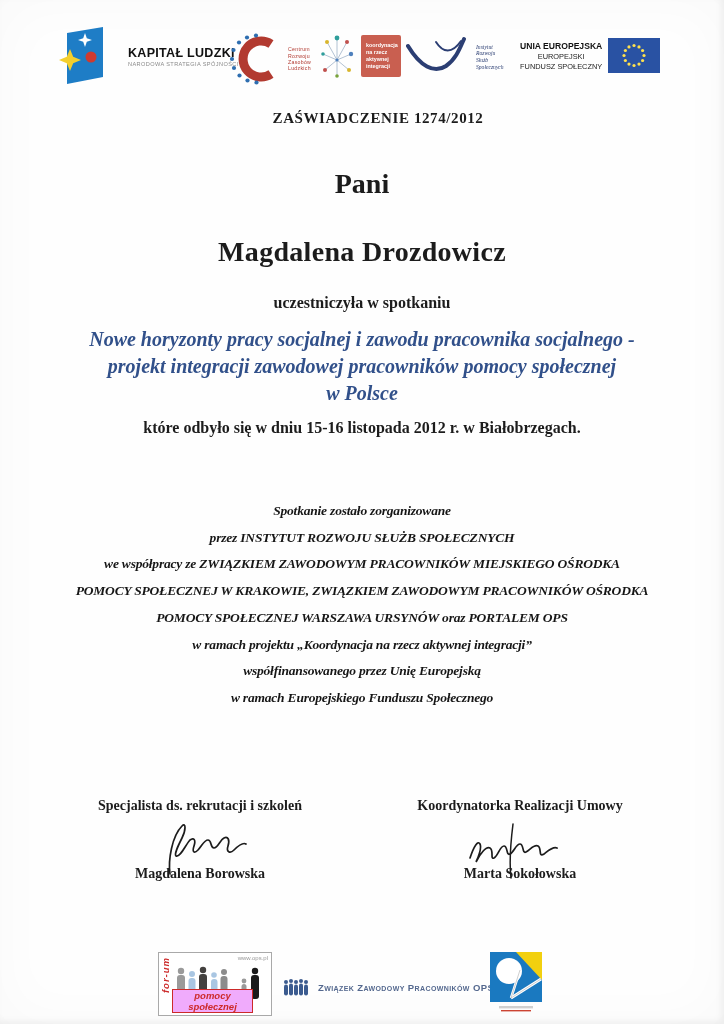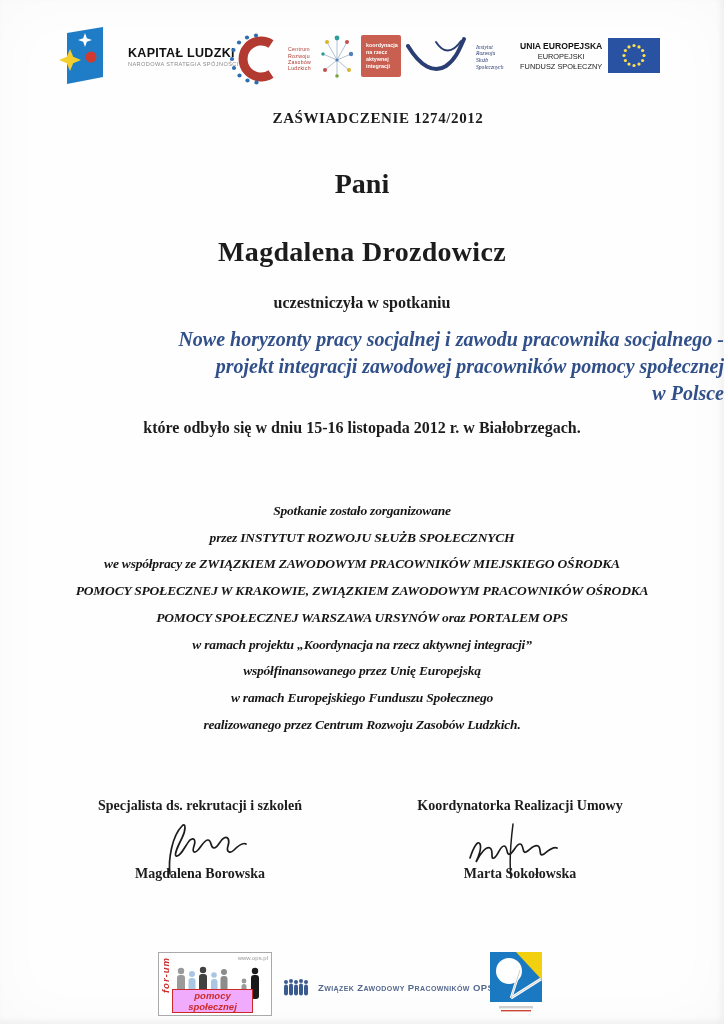--- a/index.html
+++ b/index.html
@@ -23,21 +23,21 @@
     font-family:"Liberation Sans",sans-serif;font-size:5.4px;line-height:7px;font-weight:bold;
     display:flex;flex-direction:column;justify-content:center;padding-left:5px;box-sizing:border-box;margin-left:3px;}
   .eu-text{font-family:"Liberation Sans","DejaVu Sans",sans-serif;text-align:center;margin-right:6px;}
   .eu-l1{font-size:8.6px;font-weight:bold;color:#111;}
   .eu-l2,.eu-l3{font-size:7.4px;color:#222;margin-top:1px;}
   
   .doc-title{top:110px;font-size:15px;font-weight:bold;letter-spacing:.6px;padding-left:32px;}
   .salutation{top:168px;font-size:28px;font-weight:bold;}
   .recipient{top:211px;font-size:28px;font-weight:bold;letter-spacing:.3px;margin-top:25px;}
   .participation{top:266px;font-size:16px;font-weight:bold;margin-top:28px;}
-  .meeting-title{top:326px;font-size:20px;line-height:27px;font-weight:bold;font-style:italic;text-align:right;}
+  .meeting-title{top:326px;font-size:20px;line-height:27px;font-weight:bold;font-style:italic;}
   .meeting-date{top:419px;font-size:16px;font-weight:bold;}
   .organizer{top:498px;font-size:13.5px;line-height:26.7px;font-weight:bold;font-style:italic;letter-spacing:-.2px;color:#161616;}
   
   .sig{position:absolute;text-align:center;}
   .sig-role{font-size:14px;font-weight:bold;}
   .sig-name{font-size:14px;font-weight:bold;margin-top:-14px;position:relative;z-index:1;}
   .sig svg{display:block;margin:2px auto 0;}
   
   .footer{position:absolute;top:948px;left:0;right:0;height:70px;}
   .forum-box{position:absolute;left:158px;top:4px;width:112px;height:62px;border:1px solid #a9a9a9;background:#fff;}
@@ -175,21 +175,20 @@
 
   <div class="abs center organizer">
     <div>Spotkanie zostało zorganizowane</div>
     <div>przez INSTYTUT ROZWOJU SŁUŻB SPOŁECZNYCH</div>
     <div>we współpracy ze ZWIĄZKIEM ZAWODOWYM PRACOWNIKÓW MIEJSKIEGO OŚRODKA</div>
     <div>POMOCY SPOŁECZNEJ  W KRAKOWIE, ZWIĄZKIEM ZAWODOWYM PRACOWNIKÓW OŚRODKA</div>
     <div>POMOCY SPOŁECZNEJ  WARSZAWA URSYNÓW oraz PORTALEM OPS</div>
     <div>w ramach projektu „Koordynacja na rzecz aktywnej integracji”</div>
     <div>współfinansowanego przez Unię Europejską</div>
     <div>w ramach Europejskiego Funduszu Społecznego</div>
-    <div>realizowanego przez Centrum Rozwoju Zasobów Ludzkich.</div>
   </div>
 
   <div class="sig" style="left:90px;top:798px;width:220px;">
     <div class="sig-role">Specjalista ds. rekrutacji i szkoleń</div>
     <svg width="120" height="64" viewBox="0 0 120 64">
       <path d="M30,58 C28,44 32,20 42,10 C46,6 46,14 42,22 C38,30 34,38 36,40 C40,42 46,28 50,24 C54,21 56,24 54,30 C52,36 54,38 58,34 C62,30 64,24 68,24 C72,24 70,32 74,32 C78,32 80,24 84,22 C88,20 90,24 88,30 C86,36 90,38 94,34 C98,30 103,26 106,28" stroke="#1c1c1c" stroke-width="1.7" fill="none" stroke-linecap="round"></path>
     </svg>
     <div class="sig-name">Magdalena Borowska</div>
   </div>
 

